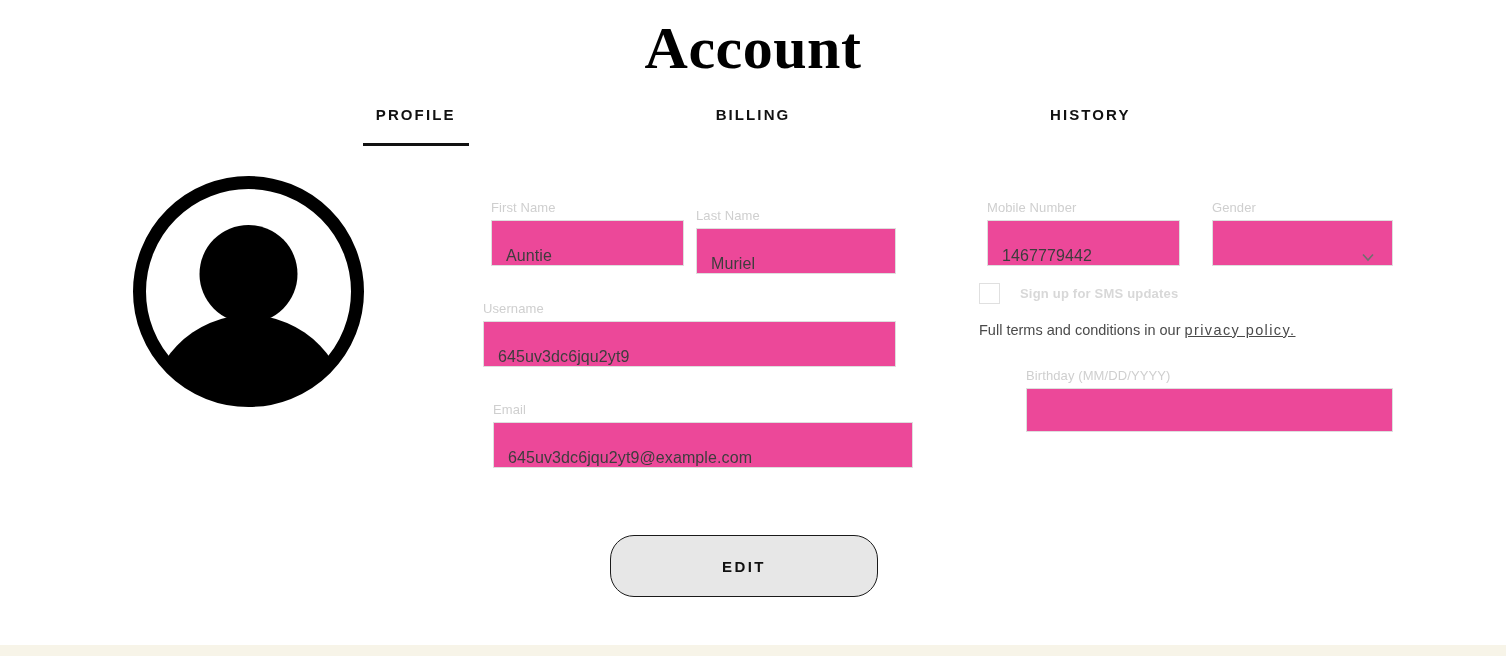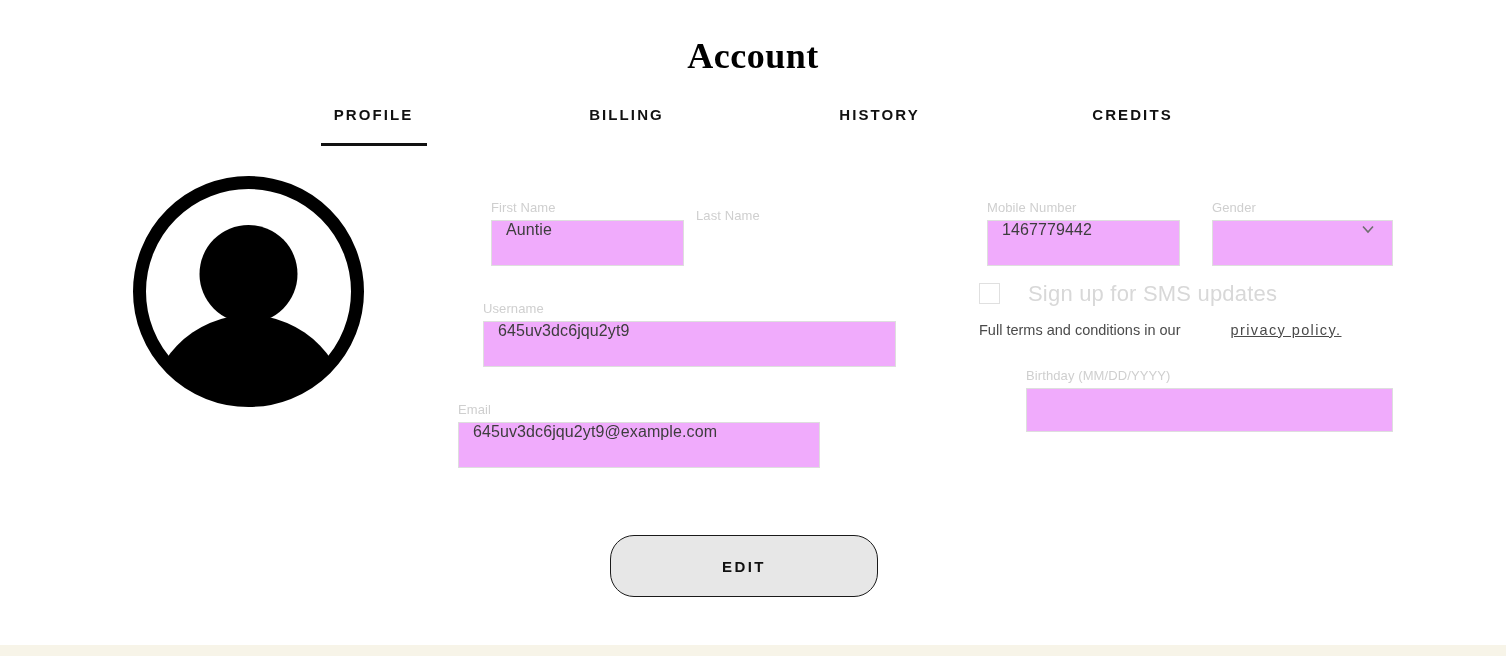--- a/index.html
+++ b/index.html
@@ -18,25 +18,24 @@
 
   
   .page-title {
     position: absolute;
     top: 22px;
     left: 0;
     width: 1506px;
     text-align: center;
     font-family: "Liberation Serif", serif;
     font-weight: bold;
-    font-size: 36px;
+    font-size: 60px;
     line-height: 52px;
     color: #000000;
     letter-spacing: 0.5px;
-    margin-top: 8px;
   }
 
   
   .tabs {
     position: absolute;
     top: 106px;
     left: 247px;
     width: 1012px;
     display: flex;
     align-items: flex-start;
@@ -90,42 +89,42 @@
   .field-label {
     font-size: 13px;
     color: #cfcfcf;
     line-height: 16px;
     margin-bottom: 4px;
     letter-spacing: 0.1px;
     white-space: nowrap;
   }
   .field-input {
     border: 1px solid #dedede;
-    background: #f0abfc;
+    background: #ec4899;
     height: 46px;
     display: flex;
-    align-items: flex-start;
+    align-items: flex-end;
     padding: 0 14px;
     font-size: 16px;
     color: #3d3d3d;
     letter-spacing: 0.1px;
   }
   .field-input .value { white-space: nowrap; overflow: hidden; }
   .field-input.select { justify-content: space-between; }
   .chevron {
     width: 16px; height: 16px;
     flex: none;
     margin-right: 2px;
   }
 
   
   .f-first   { left: 483px; top: 200px; width: 201px; padding-left: 8px; }
   .f-last    { left: 696px; top: 200px; width: 200px; margin-top: 8px; }
   .f-user    { left: 483px; top: 301px; width: 413px; }
-  .f-email   { left: 458px; top: 402px; width: 362px; }
+  .f-email   { left: 493px; top: 402px; width: 420px; }
   
   .f-mobile  { left: 979px; top: 200px; width: 201px; padding-left: 8px; }
   .f-gender  { left: 1192px; top: 200px; width: 201px; padding-left: 20px; }
   .f-bday    { left: 979px; top: 368px; width: 414px; padding-left: 47px; }
   .f-bday .field-input { height: 44px; }
 
   
   .sms-row {
     position: absolute;
     left: 979px;
@@ -134,41 +133,40 @@
     align-items: center;
   }
   .checkbox {
     width: 21px; height: 21px;
     border: 1px solid #e0e0e0;
     background: #ffffff;
     flex: none;
     cursor: pointer;
   }
   .sms-label {
-    margin-left: 28px;
-    font-size: 22px;
-    font-weight: normal;
+    margin-left: 20px;
+    font-size: 13px;
+    font-weight: bold;
     color: #d8d8d8;
     letter-spacing: 0.2px;
     line-height: 21px;
   }
   .terms {
     position: absolute;
     left: 979px;
     top: 321px;
     font-size: 14.5px;
     color: #4a4a4a;
     line-height: 18px;
     white-space: nowrap;
   }
   .terms a {
     color: #4a4a4a;
     text-decoration: underline;
     letter-spacing: 1.4px;
-    margin-left: 46px;
   }
 
   
   .edit-btn {
     position: absolute;
     left: 610px;
     top: 535px;
     width: 268px;
     height: 62px;
     border: 1.5px solid #1a1a1a;
@@ -203,24 +201,20 @@
   <div class="tab active">
     <span class="tab-label">PROFILE</span>
     <span class="tab-underline"></span>
   </div>
   <div class="tab">
     <span class="tab-label">BILLING</span>
     
   </div>
   <div class="tab">
     <span class="tab-label">HISTORY</span>
-    
-  </div>
-  <div class="tab">
-    <span class="tab-label">CREDITS</span>
     
   </div>
 </div>
 
 <div class="avatar">
   <svg width="241" height="241" viewBox="0 0 241 241">
     <defs>
       <clipPath id="ringclip">
         <circle cx="120.5" cy="120.5" r="109"></circle>
       </clipPath>
@@ -237,20 +231,23 @@
 
   <div class="field f-first">
     <div class="field-label">First Name</div>
     <div class="field-input">
       <span class="value">Auntie</span>
     </div>
   </div>
 
   <div class="field f-last">
     <div class="field-label">Last Name</div>
+    <div class="field-input">
+      <span class="value">Muriel</span>
+    </div>
   </div>
 
   <div class="field f-user">
     <div class="field-label">Username</div>
     <div class="field-input">
       <span class="value">645uv3dc6jqu2yt9</span>
     </div>
   </div>
 
   <div class="field f-email">

